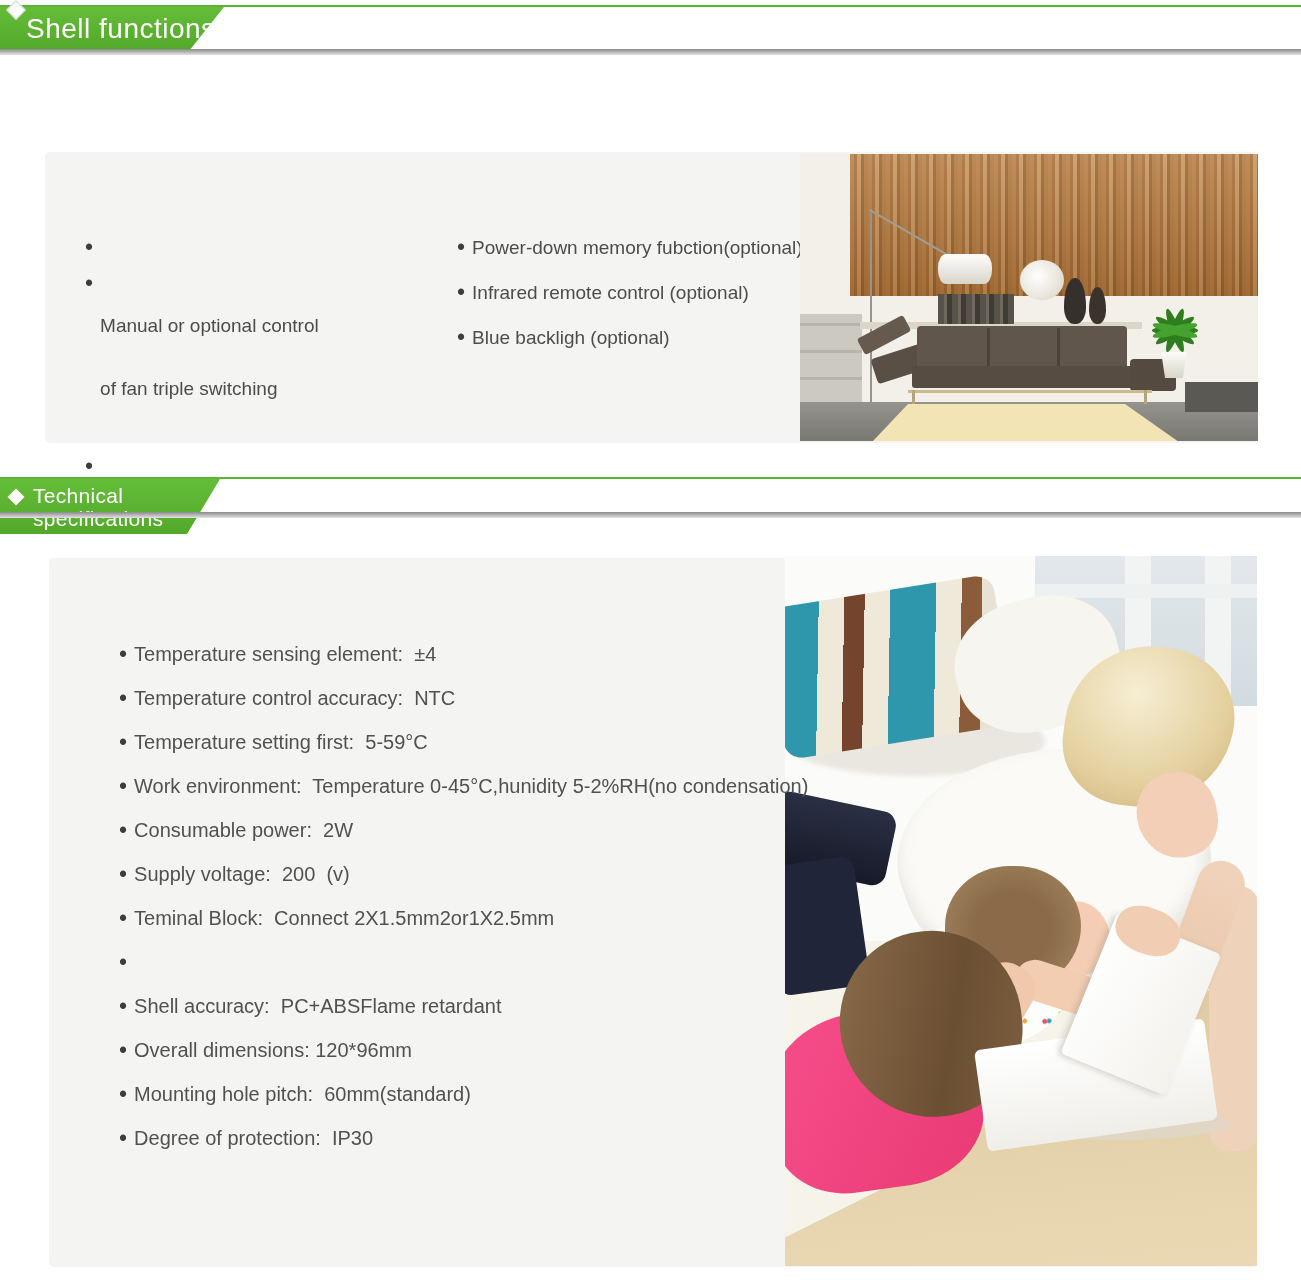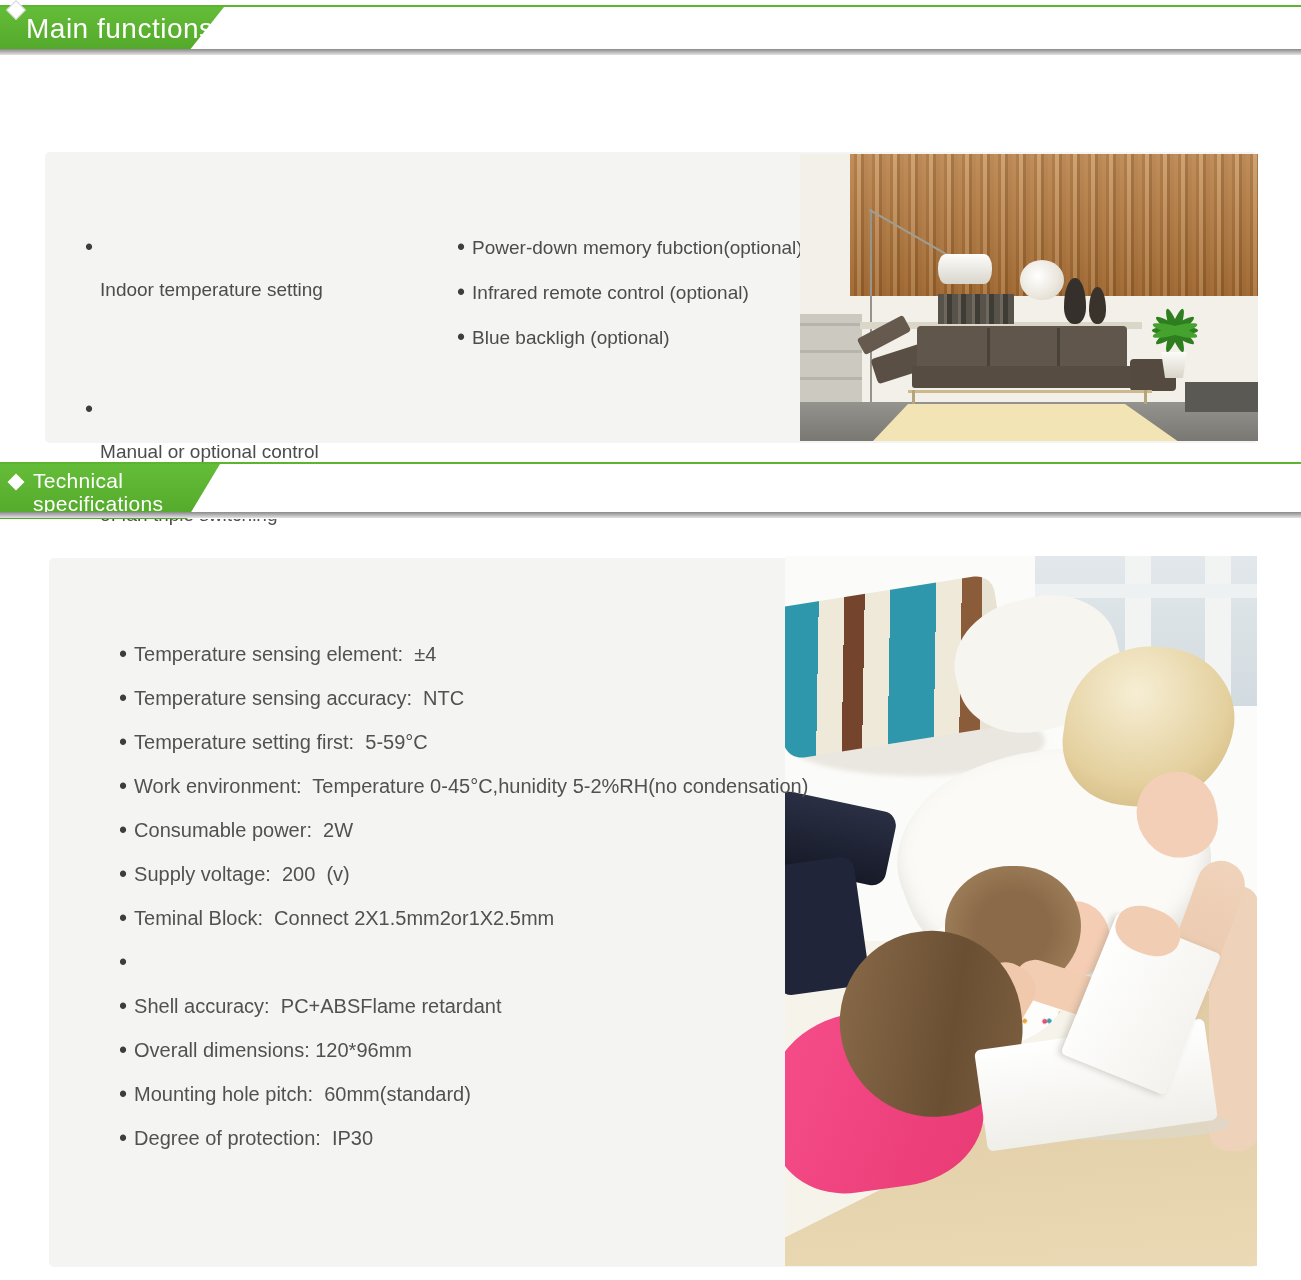--- a/index.html
+++ b/index.html
@@ -5,21 +5,21 @@
   html,body{margin:0;padding:0;background:#ffffff;}
   #canvas{position:relative;width:1301px;height:1280px;background:#ffffff;overflow:hidden;
           font-family:"Liberation Sans","DejaVu Sans",sans-serif;color:#4c4c4c;}
 
   
   .banner-bar{position:absolute;left:0;width:1301px;background:#ffffff;border-top:2px solid #5cb431;}
   .banner-green{position:absolute;left:0;top:0;height:100%;
                 background:linear-gradient(180deg,#64bd39,#53a829);}
   #bar1{top:5px;height:44px;}
   #bar1 .banner-green{width:230px;clip-path:polygon(0 0,224px 0,189px 100%,0 100%);}
-  #bar2{top:462px;height:55px;}
+  #bar2{top:477px;height:55px;}
   #bar2 .banner-green{width:226px;clip-path:polygon(0 0,220px 0,187px 100%,0 100%);}
   .bar-shadow{position:absolute;left:0;width:1301px;height:6px;
               background:linear-gradient(180deg,#8a8a8a,#e3e3e3);}
   #shadow1{top:49px;} #shadow2{top:512px;}
   .banner-title{position:absolute;left:26px;top:0;line-height:44px;font-size:28px;color:#ffffff;letter-spacing:.5px;}
   .banner-title2{position:absolute;left:33px;top:5px;font-size:21px;line-height:23px;color:#ffffff;letter-spacing:.3px;}
   .diamond{position:absolute;width:12px;height:12px;background:#ffffff;transform:rotate(45deg);}
   #dia1{left:9px;top:-4px;border:1px solid #d7d7d7;}
   #dia2{left:10px;top:12px;}
 
@@ -138,33 +138,29 @@
   .hand-mom{left:330px;top:352px;width:66px;height:46px;background:#f1ceb3;border-radius:45%;transform:rotate(20deg);}
 </style>
 </head>
 <body>
 
 <div id="canvas">
 
   <div class="banner-bar" id="bar1">
     <div class="banner-green"></div>
     <div class="diamond" id="dia1"></div>
-    <div class="banner-title">Main functions</div>
+    <div class="banner-title">Shell functions</div>
   </div>
   <div class="bar-shadow" id="shadow1"></div>
 
   <div class="card" id="card1">
 
     <ul class="blist" id="func-left">
       <li>
         <span class="bullet">•</span>
-        <span class="txt">
-          <span>Indoor temperature setting</span>
-          <span></span>
-        </span>
       </li>
       <li>
         <span class="bullet">•</span>
         <span class="txt">
           <span>Manual or optional control</span>
           <span>of fan triple switching</span>
         </span>
       </li>
       <li>
         <span class="bullet">•</span>
@@ -240,21 +236,21 @@
 
   <div class="card" id="card2"></div>
 
   <ul class="blist" id="spec-list">
     <li>
         <span class="bullet">•</span>
         <span class="txt">Temperature sensing element:  ±4</span>
       </li>
     <li>
         <span class="bullet">•</span>
-        <span class="txt">Temperature sensing accuracy:  NTC</span>
+        <span class="txt">Temperature control accuracy:  NTC</span>
       </li>
     <li>
         <span class="bullet">•</span>
         <span class="txt">Temperature setting first:  5-59°C</span>
       </li>
     <li>
         <span class="bullet">•</span>
         <span class="txt">Work environment:  Temperature 0-45°C,hunidity 5-2%RH(no condensation)</span>
       </li>
     <li>

